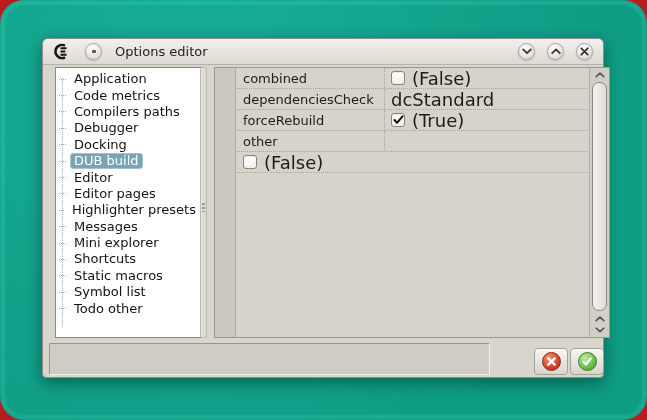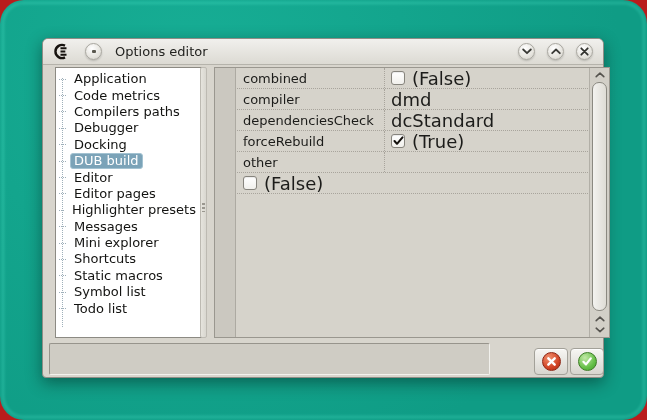--- a/index.html
+++ b/index.html
@@ -161,45 +161,41 @@
           <div class="titem">
               <span class="tlabel">Shortcuts</span>
             </div>
           <div class="titem">
               <span class="tlabel">Static macros</span>
             </div>
           <div class="titem">
               <span class="tlabel">Symbol list</span>
             </div>
           <div class="titem">
-              <span class="tlabel">Todo list</span>
+              <span class="tlabel">Todo other</span>
             </div>
         </div>
       </div>
 
       <div class="splitter"></div>
 
       <div class="grid">
         <div class="grid-gutter"></div>
         <div class="rows">
 
           <div class="prow">
             <div class="cell-name">combined</div>
             <div class="cell-value">
               <span class="checkbox">
                 
               </span>
               <span>(False)</span>
             </div>
           </div>
 
-          <div class="prow">
-            <div class="cell-name">compiler</div>
-            <div class="cell-value">dmd</div>
-          </div>
 
           <div class="prow">
             <div class="cell-name">dependenciesCheck</div>
             <div class="cell-value">dcStandard</div>
           </div>
 
           <div class="prow">
             <div class="cell-name">forceRebuild</div>
             <div class="cell-value">
               <span class="checkbox checked">

